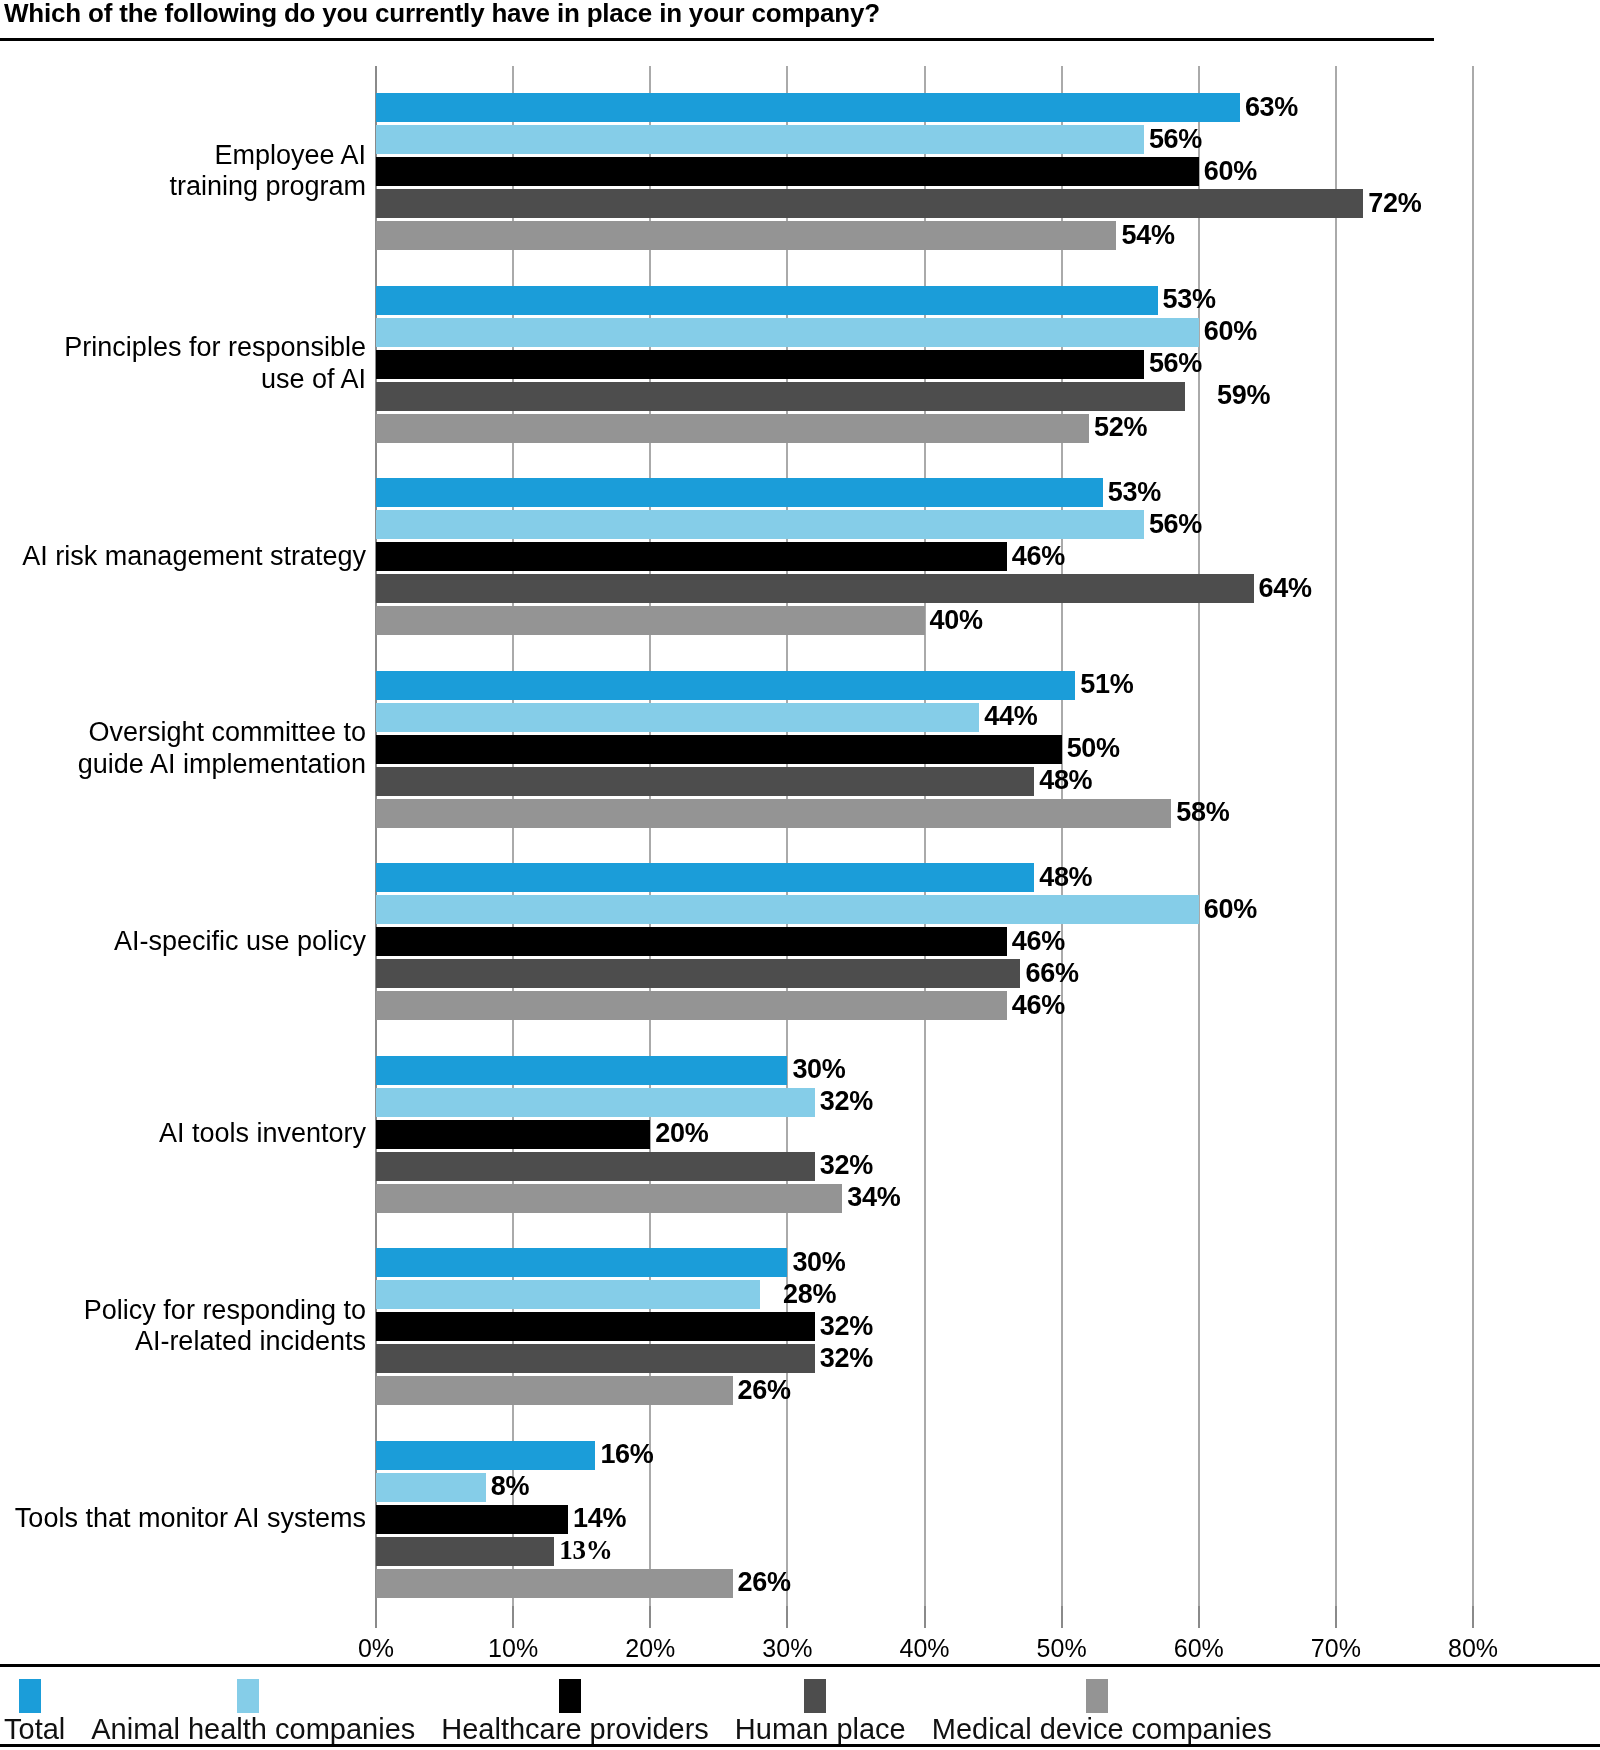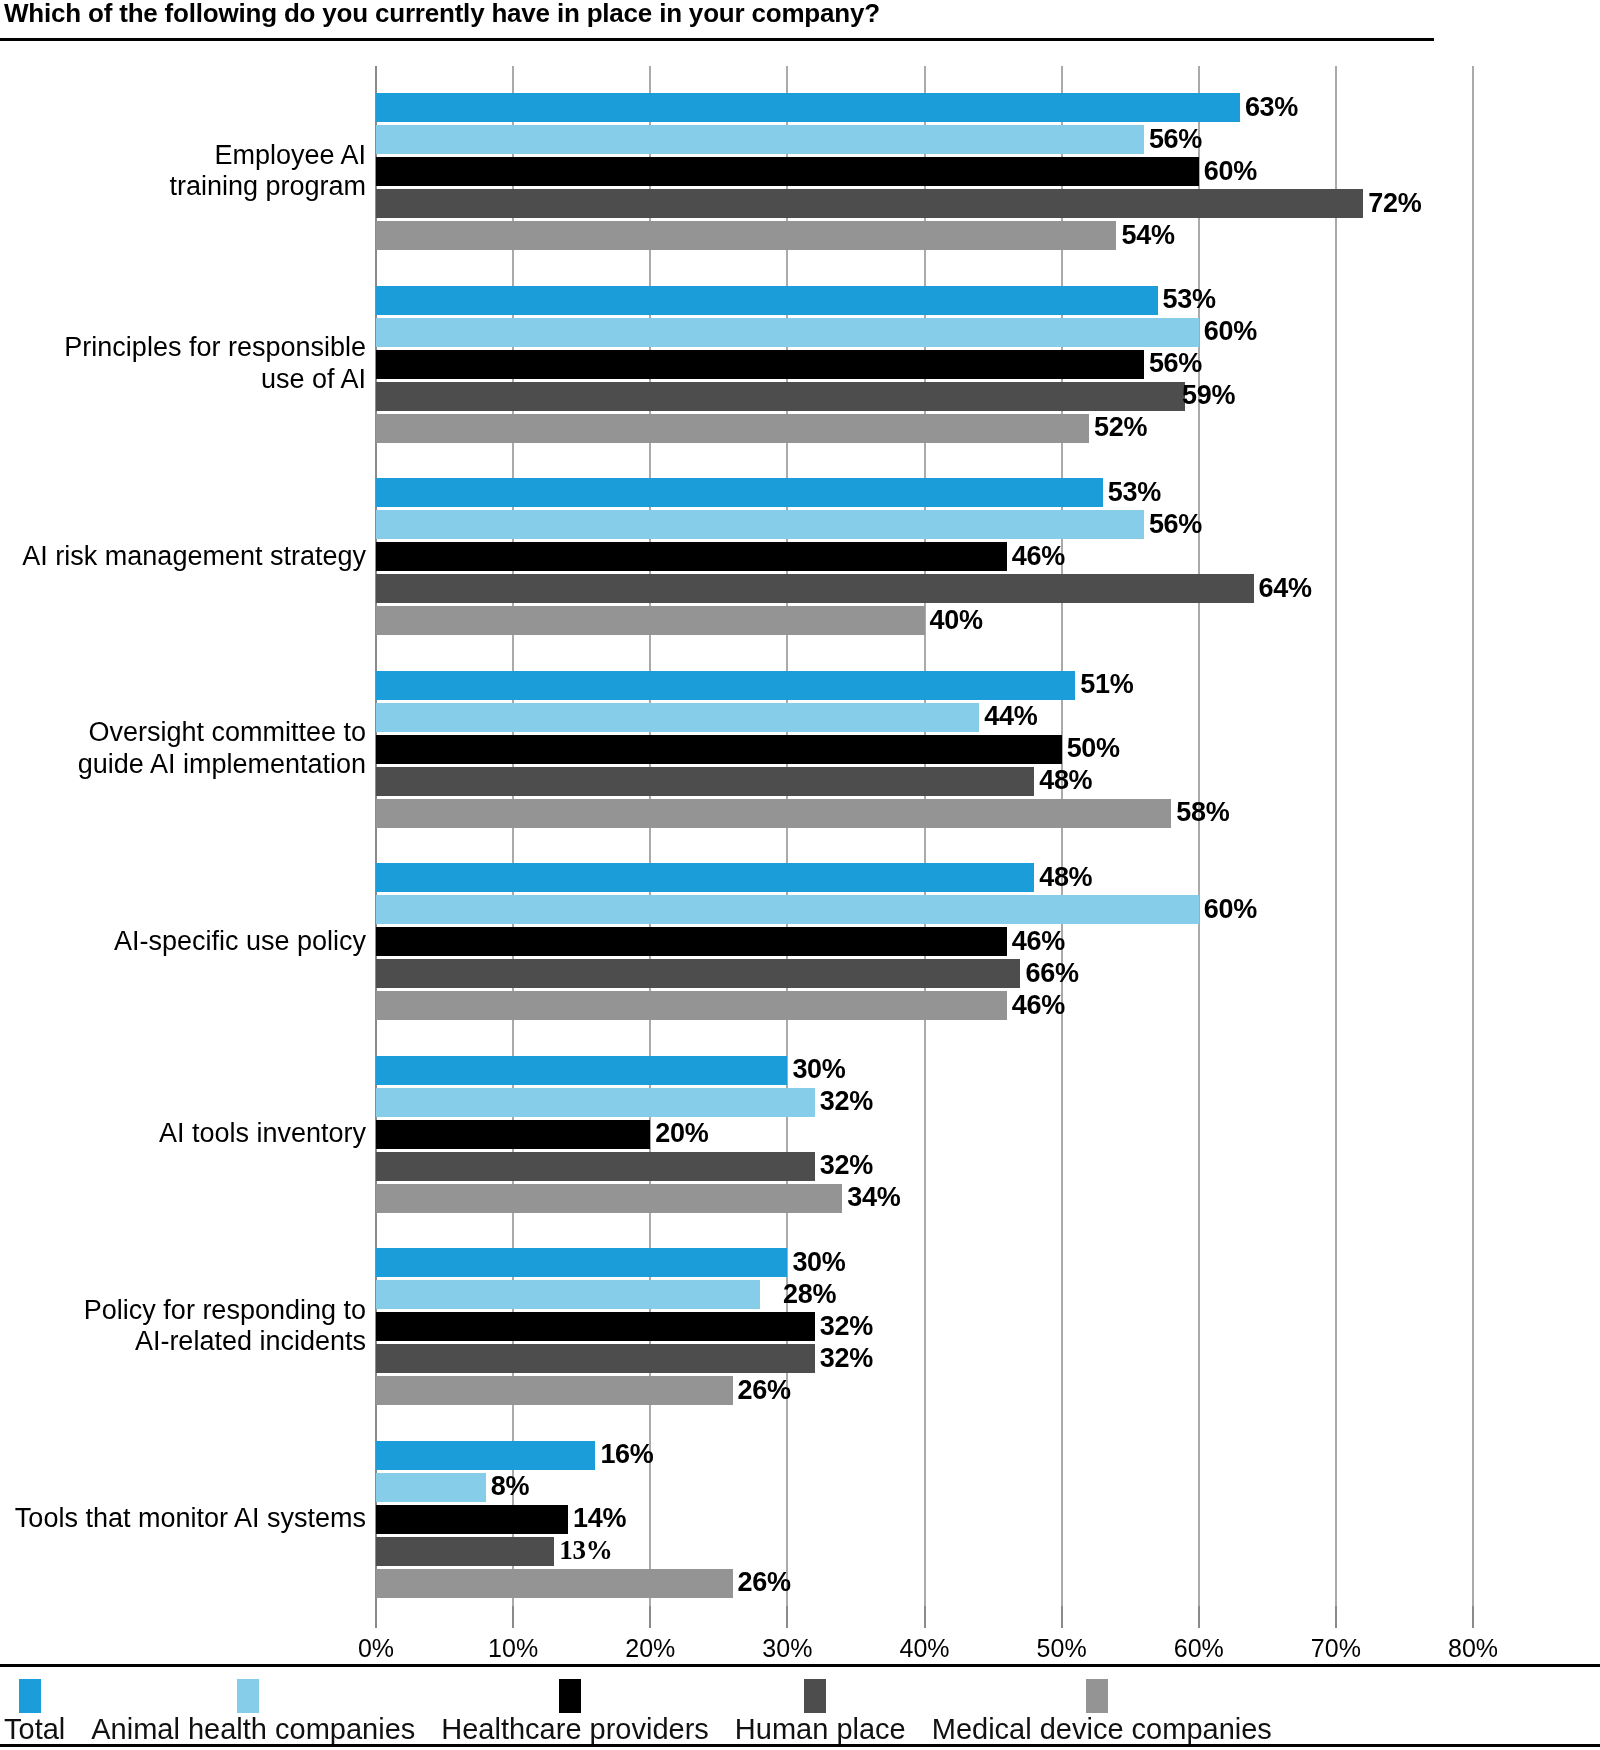--- a/index.html
+++ b/index.html
@@ -178,21 +178,21 @@
       <div class="bar-row" style="top: 32px; width: 1097px;">
         <div class="bar" style="width: 822.75px; background: rgb(133, 205, 232);"></div>
         <div class="bar-label" style="left: 822.75px;">60%</div>
       </div>
       <div class="bar-row" style="top: 64px; width: 1097px;">
         <div class="bar" style="width: 767.9px; background: rgb(0, 0, 0);"></div>
         <div class="bar-label" style="left: 767.9px;">56%</div>
       </div>
       <div class="bar-row" style="top: 96px; width: 1097px;">
         <div class="bar" style="width: 809.038px; background: rgb(77, 77, 77);"></div>
-        <div class="bar-label" style="left: 801px;">59%</div>
+        <div class="bar-label" style="left: 836px;">59%</div>
       </div>
       <div class="bar-row" style="top: 128px; width: 1097px;">
         <div class="bar" style="width: 713.05px; background: rgb(148, 148, 148);"></div>
         <div class="bar-label" style="left: 713.05px;">52%</div>
       </div>
     </div>
     <div class="group" style="top: 412px; height: 157px;">
       <div class="bar-row" style="top: 0px; width: 1097px;">
         <div class="bar" style="width: 726.763px; background: rgb(27, 157, 217);"></div>
         <div class="bar-label" style="left: 726.763px;">53%</div>

